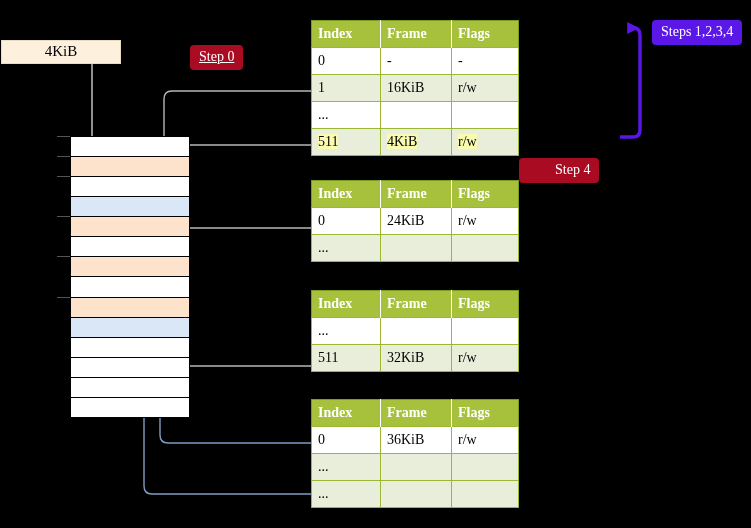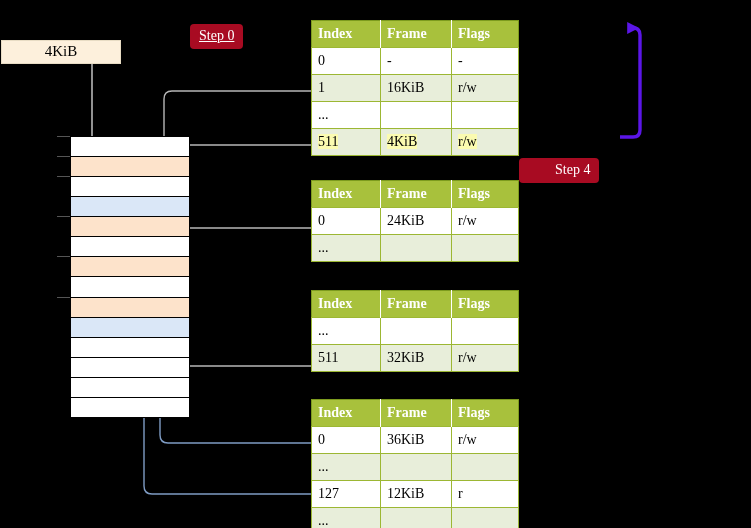--- a/index.html
+++ b/index.html
@@ -160,29 +160,32 @@
 
     <g>
       <path d="M620,137 L633,137 Q640,137 640,130 L640,35 Q640,28 633,28 L628,28" fill="none" stroke="#5b16e8" stroke-width="3.4" marker-end="url(#ah-violet)"></path>
     </g>
   </svg>
 
   <div class="sizebox" style="left:1px; top:40px; width:118px; height:22px;">
     <span>4KiB</span>
   </div>
 
-  <div class="badge badge-red" style="left:190px; top:24px;text-decoration:underline;">
+  <div class="badge badge-red" style="left:190px; top:45px;text-decoration:underline;">
     <span>Step 0</span>
   </div>
 
   <div class="badge badge-red" style="left:519px; top:158px;padding-left:36px;">
     <span>Step 4</span>
   </div>
 
 
+  <div class="badge badge-blue" style="left:652px; top:20px;">
+    <span>Steps 1,2,3,4</span>
+  </div>
 
   <div id="memgrid" class="memgrid" style="left: 70px; top: 136px; width: 120px; height: 282px;">
       <div class="memrow c-white" style="height: 20.07px;"></div>
       <div class="memrow c-orange" style="height: 20.07px;"></div>
       <div class="memrow c-white" style="height: 20.07px;"></div>
       <div class="memrow c-blue" style="height: 20.07px;"></div>
       <div class="memrow c-orange" style="height: 20.07px;"></div>
       <div class="memrow c-white" style="height: 20.07px;"></div>
       <div class="memrow c-orange" style="height: 20.07px;"></div>
       <div class="memrow c-white" style="height: 20.07px;"></div>
@@ -288,25 +291,20 @@
           <tr class="odd">
             <td class="col-index"><span>0</span></td>
             <td class="col-frame"><span>36KiB</span></td>
             <td class="col-flags"><span>r/w</span></td>
           </tr>
           <tr class="even">
             <td class="col-index"><span>...</span></td>
             <td class="col-frame"><span></span></td>
             <td class="col-flags"><span></span></td>
           </tr>
-          <tr class="odd">
-            <td class="col-index"><span>127</span></td>
-            <td class="col-frame"><span>12KiB</span></td>
-            <td class="col-flags"><span>r</span></td>
-          </tr>
           <tr class="even">
             <td class="col-index"><span>...</span></td>
             <td class="col-frame"><span></span></td>
             <td class="col-flags"><span></span></td>
           </tr>
         </tbody>
       </table>
     </div>
 
 </div>

